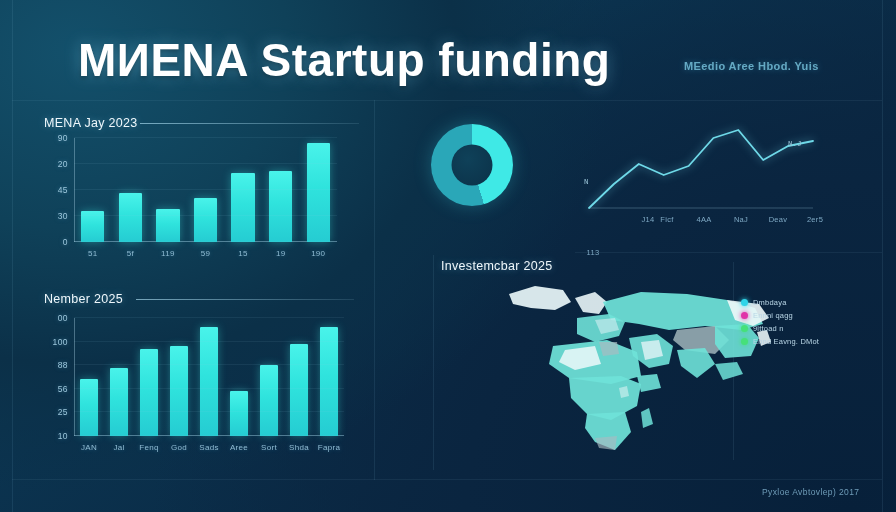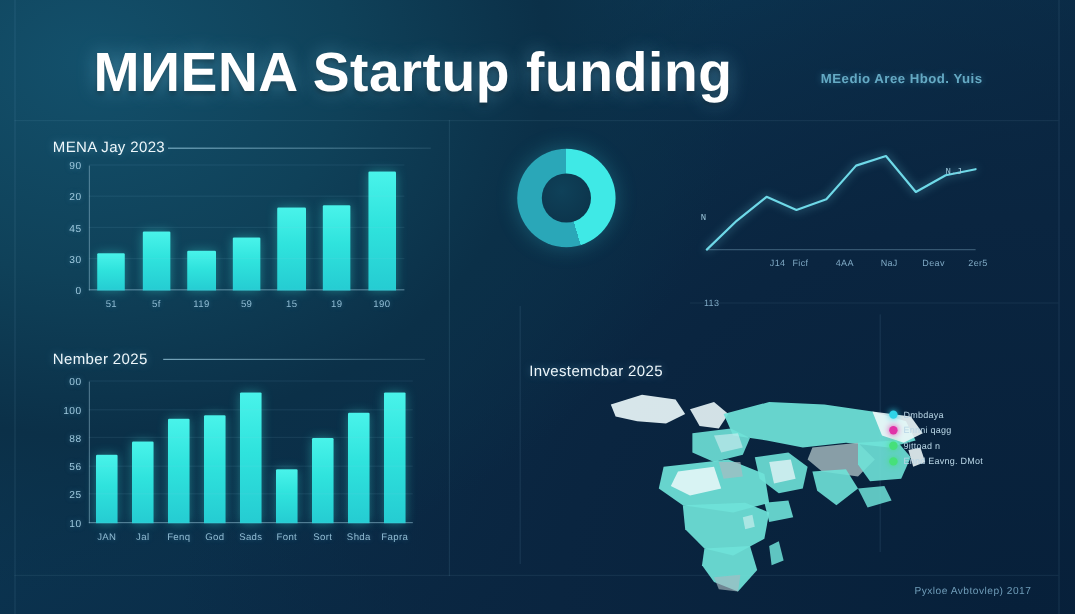--- a/index.html
+++ b/index.html
@@ -96,21 +96,21 @@
   #line-svg { position:absolute; inset:0; width:100%; height:100%; overflow:visible; }
   .line-xtick {
     position:absolute; font-size:7.5px; color:#7fa9c4; white-space:nowrap;
     transform:translateX(-50%); letter-spacing:.3px;
   }
   .line-note {
     position:absolute; font-size:7.5px; color:#9cc6da; white-space:nowrap;font-family:Liberation Mono, monospace;
   }
 
   
-  #map-panel { position:absolute; left:433px; top:255px; width:455px; height:215px;margin-top:43px; }
+  #map-panel { position:absolute; left:433px; top:255px; width:455px; height:215px; }
   #map-title { position:absolute; left:8px; top:4px; }
   #map-svg { position:absolute; left:58px; top:25px; width:290px; height:185px; }
   .legend-block { position:absolute; }
   .legend-row { display:flex; align-items:center; gap:5px; height:11px; margin-bottom:2px; }
   .legend-dot { width:7px; height:7px; border-radius:50%; flex:0 0 7px; box-shadow:0 0 5px currentColor; }
   .legend-label {
     font-size:7.5px; color:#b9d6e6; letter-spacing:.2px; white-space:nowrap;
     filter:blur(0.2px);
   }
 
@@ -209,21 +209,21 @@
           <div class="barslot">
             <div class="bar" style="height: 76%;"></div>
             <div class="xtick">God</div>
           </div>
           <div class="barslot">
             <div class="bar" style="height: 92%;"></div>
             <div class="xtick">Sads</div>
           </div>
           <div class="barslot">
             <div class="bar" style="height: 38%;"></div>
-            <div class="xtick">Font</div>
+            <div class="xtick">Aree</div>
           </div>
           <div class="barslot">
             <div class="bar" style="height: 60%;"></div>
             <div class="xtick">Sort</div>
           </div>
           <div class="barslot">
             <div class="bar" style="height: 78%;"></div>
             <div class="xtick">Shda</div>
           </div>
           <div class="barslot">

